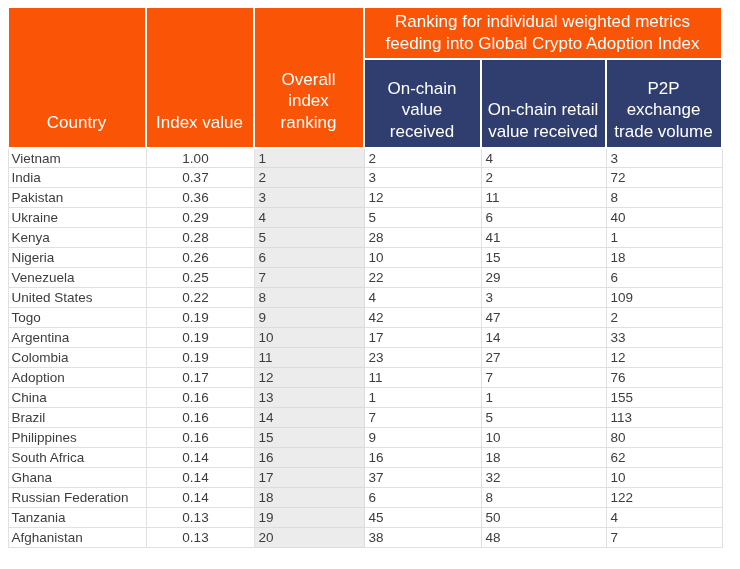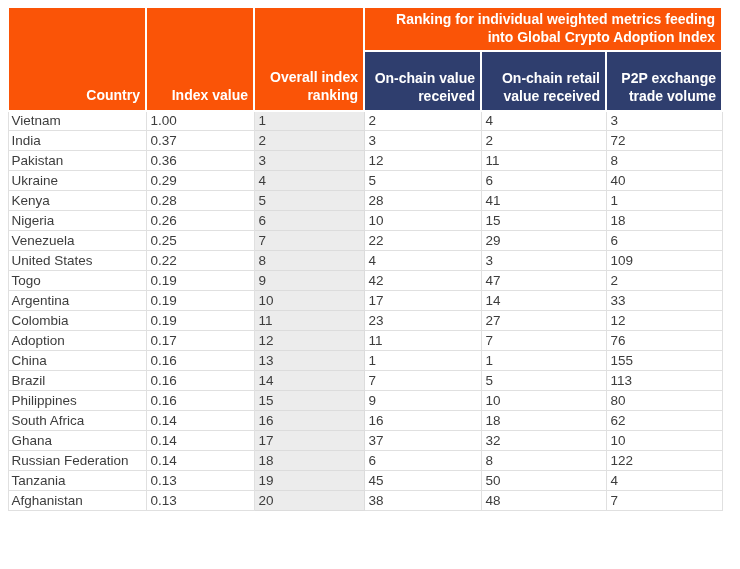--- a/index.html
+++ b/index.html
@@ -17,32 +17,32 @@
   table.adoption {
     position: absolute;
     left: 7px; top: 6px;
     width: 716px;
     border-collapse: collapse;
     table-layout: fixed;
   }
   
   thead th {
     color: #ffffff;
-    font-size: 14px;
-    font-weight: bold;
-    text-align: right;
+    font-size: 17px;
+    font-weight: normal;
+    text-align: center;
     line-height: 1.28;
     border: 2px solid #ffffff;
   }
   tr.hrow-top    { height: 39px; }
   tr.hrow-bottom { height: 41px; }
   th.orange-head {
     background: var(--orange);
     vertical-align: bottom;
-    padding: 3px 5px 5px 4px;
+    padding: 3px 5px 13px 4px;
   }
   th.merged-head {
     background: var(--orange);
     vertical-align: top;
     padding: 3px 6px 3px 5px;
   }
   th.navy-head {
     background: var(--navy);
     vertical-align: bottom;
     padding: 18px 5px 4px 4px;
@@ -53,21 +53,21 @@
     border: 1px solid #e0e0e0;
     font-size: 13.5px;
     color: #3d3d3d;
     padding: 1px 4px 1px 4px;
     white-space: nowrap;
     overflow: hidden;
     background: #ffffff;
     vertical-align: middle;
   }
   td.cell-country { padding-left: 3px; }
-  td.cell-score   { text-align: left; padding-right: 13px; }
+  td.cell-score   { text-align: center; padding-right: 13px; }
   td.cell-rank    { background: var(--rankbg); border-color: #dcdcdc; }
 </style>
 </head>
 <body>
 
 <div class="page">
   <table class="adoption">
     <colgroup>
       <col style="width:138px">
       <col style="width:108px">

